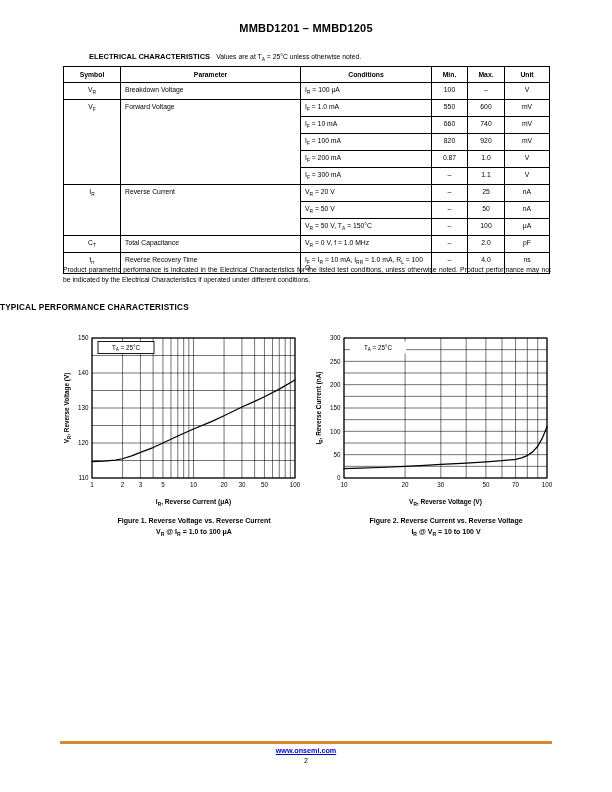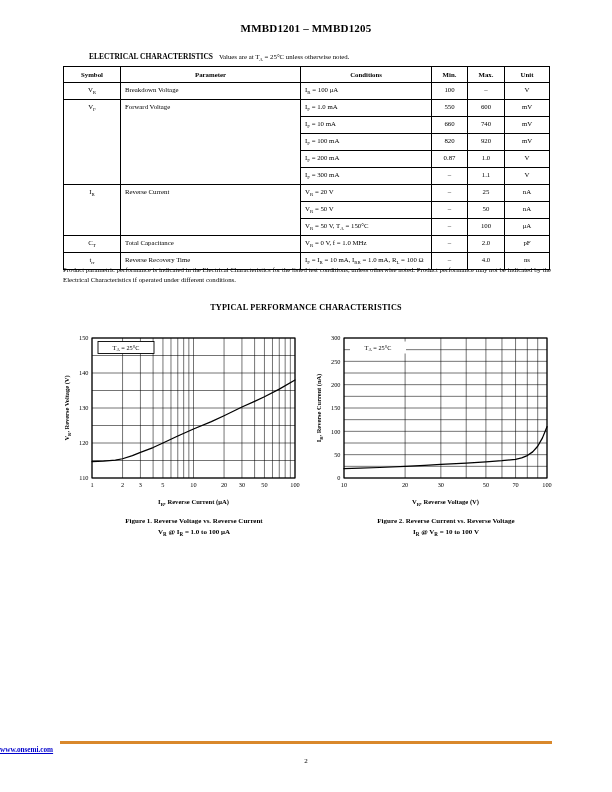--- a/index.html
+++ b/index.html
@@ -1,45 +1,45 @@
 <!DOCTYPE html>
 <html><head>
 <meta charset="utf-8">
 <style>
   html,body{margin:0;padding:0;background:#fff;}
   .page{position:relative;width:612px;height:792px;background:#fff;overflow:hidden;
-        font-family:Liberation Serif, serif;color:#000;}
+        font-family:Liberation Sans, sans-serif;color:#000;}
   .title{position:absolute;top:22px;left:0;width:612px;text-align:center;
          font-size:11px;font-weight:bold;letter-spacing:.2px;}
   .ec-head{position:absolute;top:52px;left:63px;width:490px;font-size:7.5px;}
   .ec-head .h{font-weight:bold;padding-left:26px;}
   .ec-head .s{font-size:6.8px;margin-left:4px;}
   table.ec{position:absolute;top:66px;left:63px;border-collapse:collapse;
            font-size:6.8px;table-layout:fixed;}
   table.ec td,table.ec th{border:1px solid #000;padding:1px 4px;height:12px;
            line-height:1.15;vertical-align:middle;overflow:hidden;}
   table.ec th{font-weight:bold;text-align:center;height:13px;}
   .ctr{text-align:center;} .lft{text-align:left;}
   table.ec td{vertical-align:top;padding-top:3px;}
   sub{font-size:.72em;line-height:0;}
   .note{position:absolute;top:265px;left:63px;width:488px;font-size:6.8px;line-height:1.5;
         text-align:justify;}
-  .tpc-head{position:absolute;top:303px;left:0;width:612px;text-align:center;
+  .tpc-head{position:absolute;top:303px;left:0;width:612px;
             font-size:8.2px;font-weight:bold;letter-spacing:.2px;}
   .figure{position:absolute;top:330px;width:250px;height:225px;}
   .fig1{left:62px;} .fig2{left:314px;}
   .figure svg{position:absolute;left:0;top:0;}
   .ylabel{position:absolute;left:-64px;top:73px;width:140px;height:10px;
           transform:rotate(-90deg);text-align:center;font-size:6.4px;font-weight:bold;}
   .xlabel{position:absolute;left:30px;top:168px;width:203px;text-align:center;
           font-size:6.6px;font-weight:bold;}
   .caption{position:absolute;left:18px;top:186px;width:228px;text-align:center;
            font-size:7px;font-weight:bold;line-height:1.55;}
   .footer-rule{position:absolute;top:741px;left:60px;width:492px;height:2.5px;}
-  .footer-link{position:absolute;top:746px;left:0;width:612px;text-align:left;
+  .footer-link{position:absolute;top:746px;left:0;width:612px;text-align:center;
                font-size:7.2px;font-weight:bold;text-decoration:underline;display:block;}
   .page-number{position:absolute;top:757px;left:0;width:612px;text-align:center;font-size:7px;}
 </style>
 </head>
 <body>
 
 <div class="page">
 
   <div class="title">MMBD1201 – MMBD1205</div>
 

